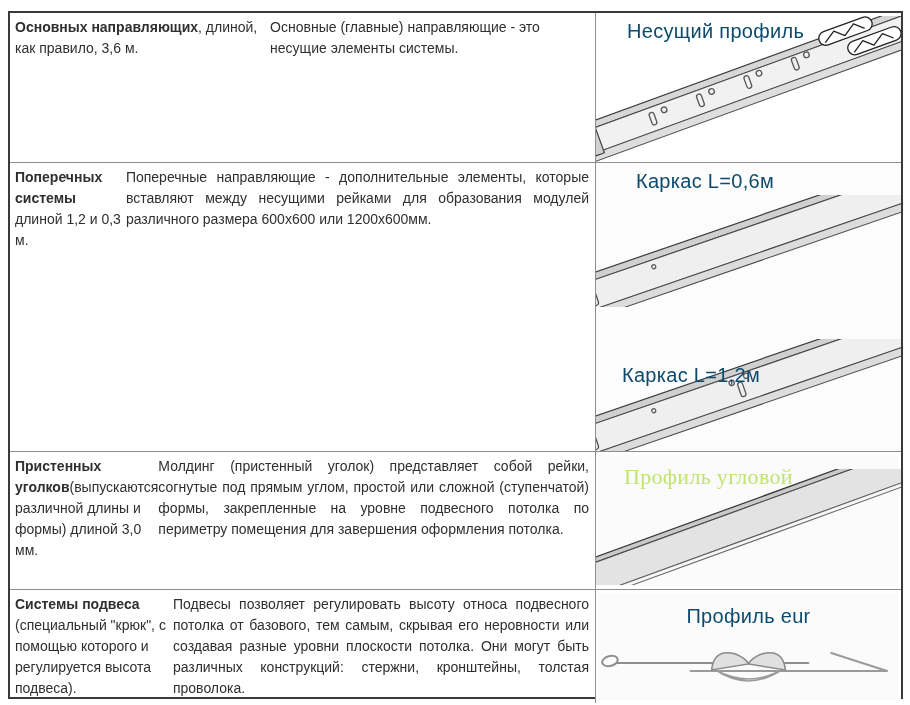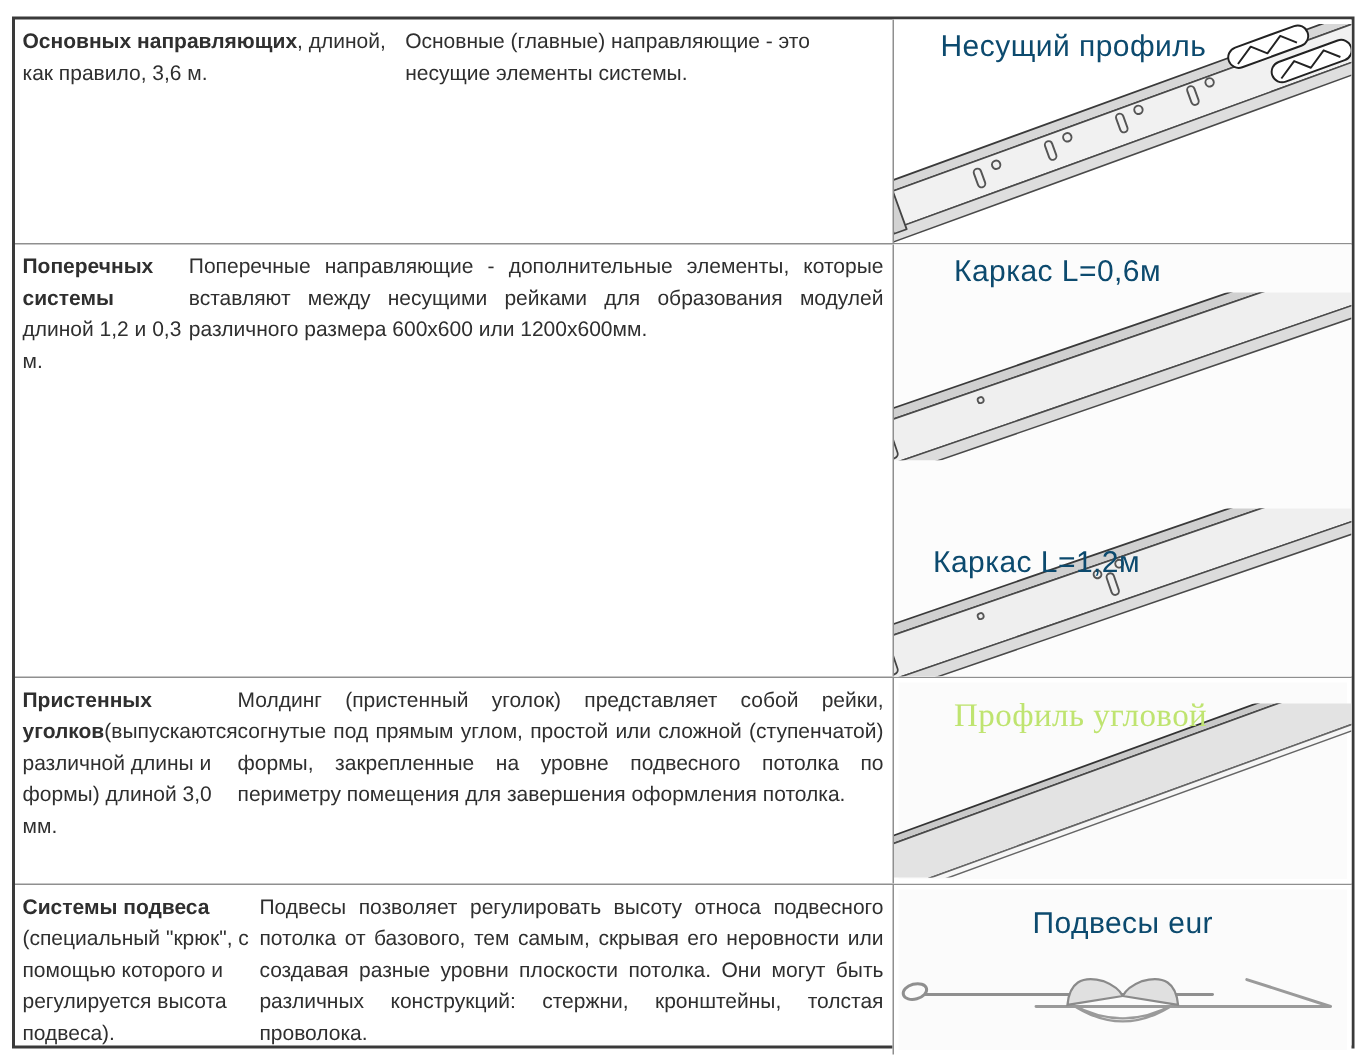--- a/index.html
+++ b/index.html
@@ -156,40 +156,40 @@
     </div>
   </div>
 
   <div class="row">
     <div class="cell-text">
       <p class="lead"><b>Пристенных уголков</b><span>(выпускаются различной длины и формы) длиной 3,0 мм.</span></p>
       <p class="body-justified">Молдинг (пристенный уголок) представляет собой рейки, согнутые под прямым углом, простой или сложной (ступенчатой) формы, закрепленные на уровне подвесного потолка по периметру помещения для завершения оформления потолка.</p>
     </div>
     <div class="cell-fig">
       <div class="fig-bg"></div>
-      <div class="fig-label serif" style="top:12px; left:40px;">Профиль угловой</div>
+      <div class="fig-label serif" style="top:12px; left:28px;">Профиль угловой</div>
       <svg class="fig-svg angle-svg" viewBox="0 0 306 116">
         <g transform="rotate(-20 153 60)" stroke-linejoin="round">
           <rect x="-40" y="34" width="390" height="5" fill="#c9c9c9" stroke="#333333" stroke-width="1.2"></rect>
           <rect x="-40" y="39" width="390" height="30" fill="#e3e3e3" stroke="#4a4a4a" stroke-width="1"></rect>
           <rect x="-40" y="69" width="390" height="4" fill="#f6f6f6" stroke="#666666" stroke-width="1"></rect>
           <polygon points="-40,73 -22,86 18,86 0,73" fill="#eeeeee" stroke="#4a4a4a" stroke-width="1.2"></polygon>
         </g>
       </svg>
     </div>
   </div>
 
   <div class="row">
     <div class="cell-text">
       <p class="lead"><b>Системы подвеса</b><span> (специальный "крюк", с помощью которого и регулируется высота подвеса).</span></p>
       <p class="body-justified">Подвесы позволяет регулировать высоту относа подвесного потолка от базового, тем самым, скрывая его неровности или создавая разные уровни плоскости потолка. Они могут быть различных конструкций: стержни, кронштейны, толстая проволока.</p>
     </div>
     <div class="cell-fig">
       <div class="fig-bg"></div>
-      <div class="fig-label centered" style="top:14px;">Подвесы eur</div>
+      <div class="fig-label centered" style="top:14px;">Профиль eur</div>
       <svg class="fig-svg hanger-svg" viewBox="0 0 306 62">
         <ellipse cx="14" cy="28" rx="8" ry="5" transform="rotate(-15 14 28)" fill="none" stroke="#8f8f8f" stroke-width="2"></ellipse>
         <path d="M21,30 L213,30" fill="none" stroke="#8f8f8f" stroke-width="2" stroke-linecap="round"></path>
         <path d="M95,38 L292,38 L236,20" fill="none" stroke="#9a9a9a" stroke-width="2" stroke-linecap="round" stroke-linejoin="round"></path>
         <path d="M118,36 Q153,60 188,36 Q170,46 153,46 Q136,46 118,36 Z" fill="#f3f3f3" stroke="#9a9a9a" stroke-width="1.5"></path>
         <path d="M116,37 Q118,15 140,21 Q150,25 153,31 Z" fill="#e0e0e0" stroke="#8a8a8a" stroke-width="1.5"></path>
         <path d="M190,37 Q188,15 166,21 Q156,25 153,31 Z" fill="#e0e0e0" stroke="#8a8a8a" stroke-width="1.5"></path>
       </svg>
     </div>
   </div>

